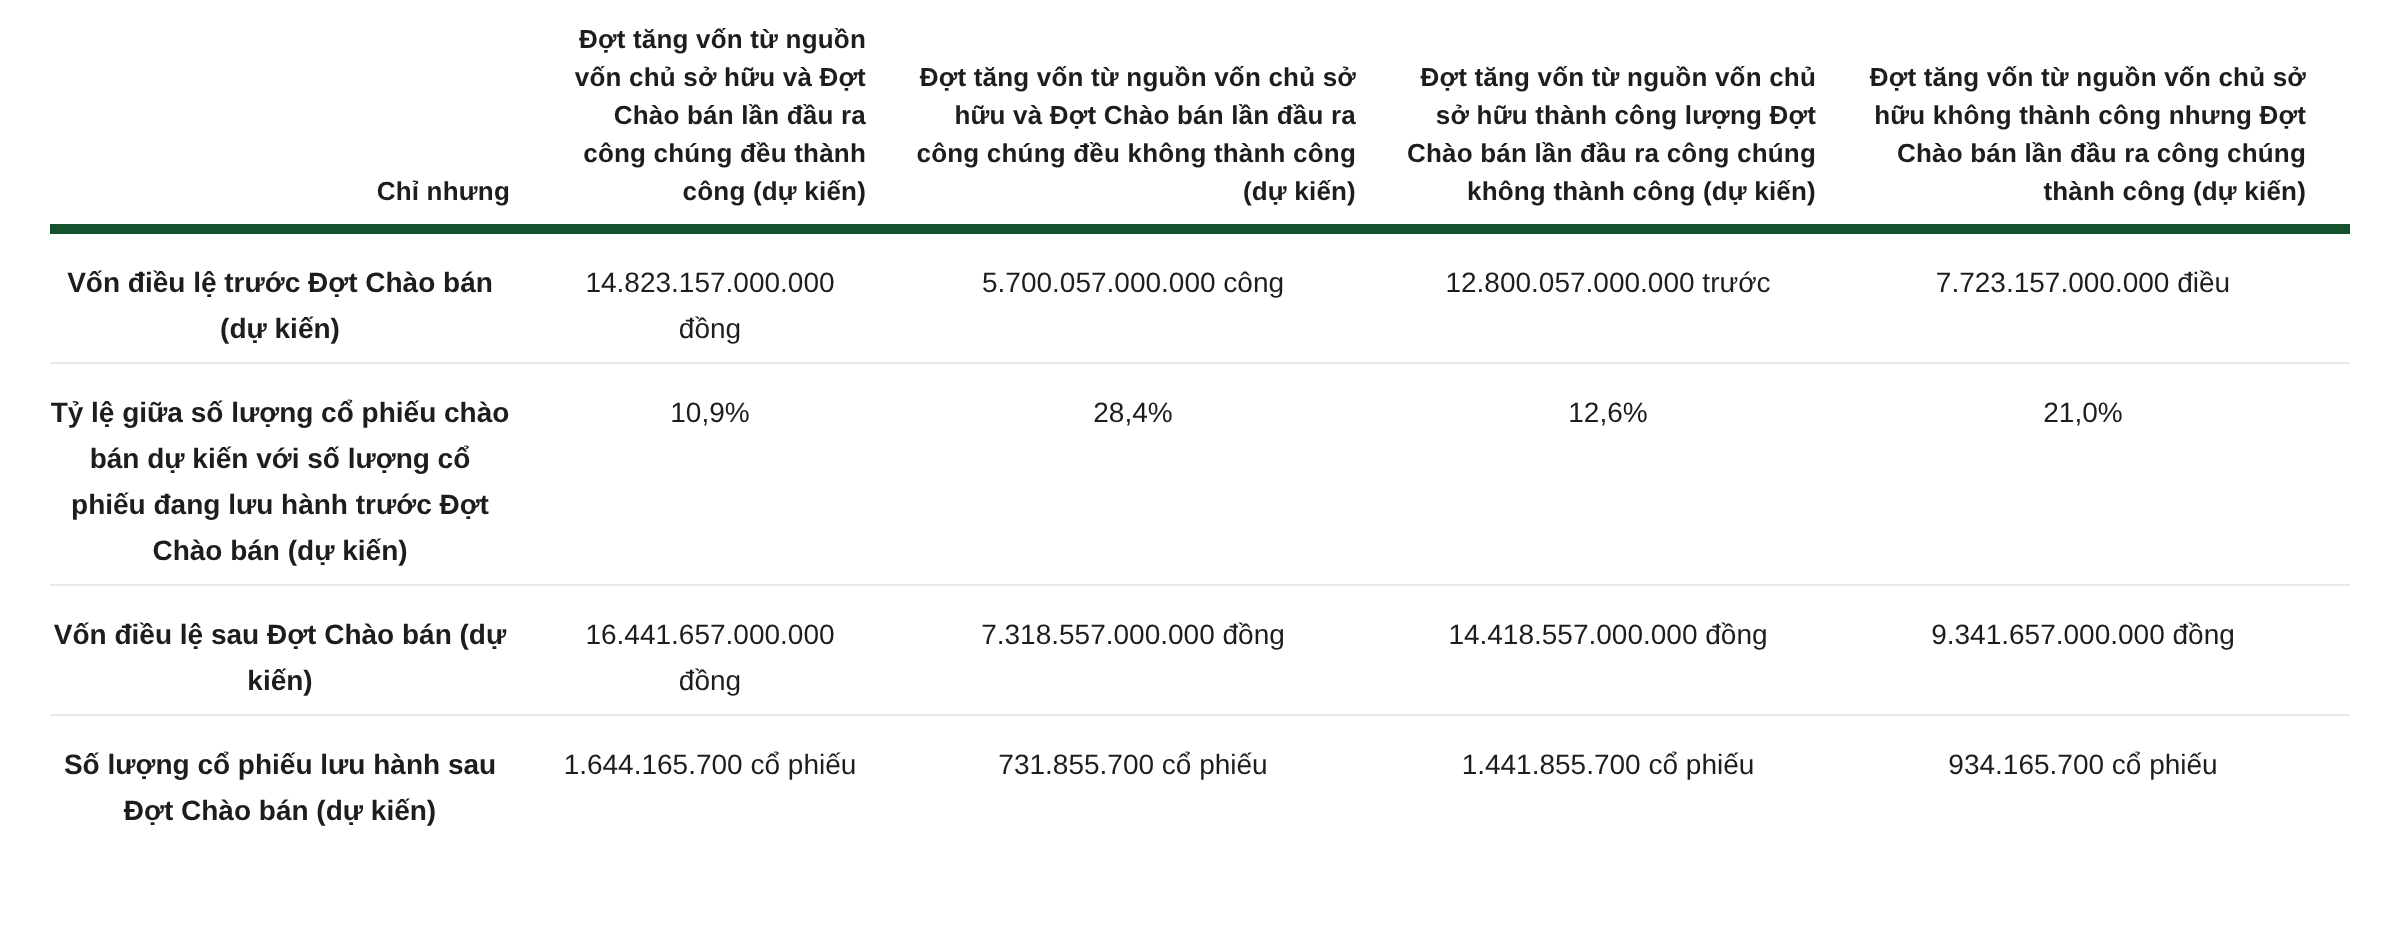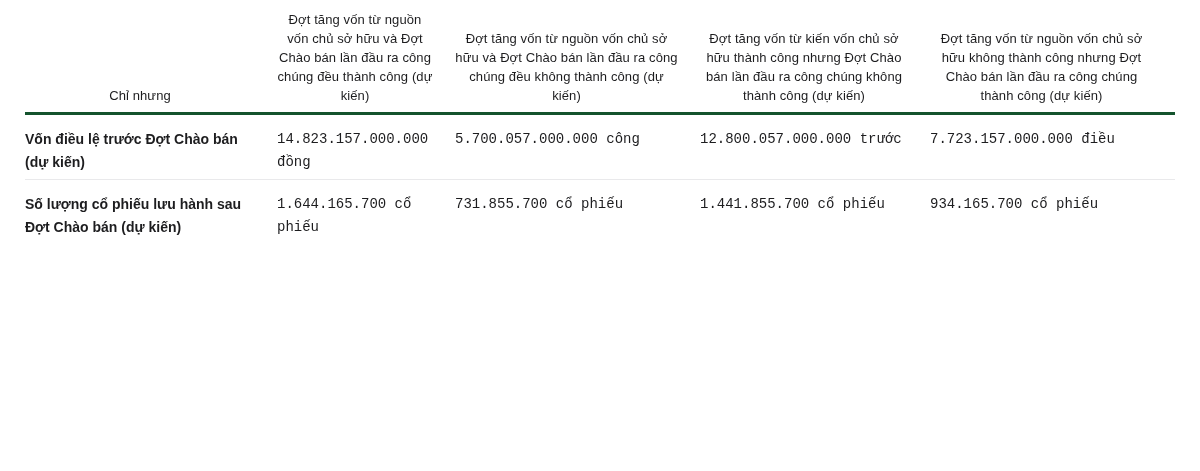--- a/index.html
+++ b/index.html
@@ -17,76 +17,89 @@
   .table-wrap {
     padding: 0 25px;
   }
   table.data-table {
     width: 1150px;
     border-collapse: collapse;
     table-layout: fixed;
   }
   table.data-table th {
     font-size: 13px;
-    font-weight: 400;
+    font-weight: 700;
     line-height: 19px;
-    text-align: center;
+    text-align: right;
     vertical-align: bottom;
     padding: 10px 22px 7px 0;
-    border-bottom: 3px solid #14532d;
+    border-bottom: 5px solid #14532d;
     letter-spacing: 0.1px;
   }
   table.data-table td {
     font-size: 14px;
     line-height: 23px;
-    text-align: left;
+    text-align: center;
     vertical-align: top;
     padding: 13px 22px 5px 0;
     border-bottom: 1px solid #e9e9eb;
   }
   table.data-table tbody tr:last-child td {
     border-bottom: none;
   }
   td.row-label {
     font-weight: 700;
   }
   td.cell-value {
     font-weight: 400;
-    font-family: Liberation Mono, monospace;
   }
 </style>
 </head>
 <body>
 
 <div class="page">
   <div class="table-wrap">
     <table class="data-table">
       <colgroup>
         <col style="width:252px">
         <col style="width:178px">
         <col style="width:245px">
         <col style="width:230px">
         <col style="width:245px">
       </colgroup>
       <thead>
         <tr>
           <th>Chỉ nhưng</th>
           <th>Đợt tăng vốn từ nguồn vốn chủ sở hữu và Đợt Chào bán lần đầu ra công chúng đều thành công (dự kiến)</th>
           <th>Đợt tăng vốn từ nguồn vốn chủ sở hữu và Đợt Chào bán lần đầu ra công chúng đều không thành công (dự kiến)</th>
-          <th>Đợt tăng vốn từ kiến vốn chủ sở hữu thành công nhưng Đợt Chào bán lần đầu ra công chúng không thành công (dự kiến)</th>
+          <th>Đợt tăng vốn từ nguồn vốn chủ sở hữu thành công lượng Đợt Chào bán lần đầu ra công chúng không thành công (dự kiến)</th>
           <th>Đợt tăng vốn từ nguồn vốn chủ sở hữu không thành công nhưng Đợt Chào bán lần đầu ra công chúng thành công (dự kiến)</th>
         </tr>
       </thead>
       <tbody>
         <tr>
           <td class="row-label">Vốn điều lệ trước Đợt Chào bán (dự kiến)</td>
           <td class="cell-value">14.823.157.000.000 đồng</td>
           <td class="cell-value">5.700.057.000.000 công</td>
           <td class="cell-value">12.800.057.000.000 trước</td>
           <td class="cell-value">7.723.157.000.000 điều</td>
+        </tr>
+        <tr>
+          <td class="row-label">Tỷ lệ giữa số lượng cổ phiếu chào bán dự kiến với số lượng cổ phiếu đang lưu hành trước Đợt Chào bán (dự kiến)</td>
+          <td class="cell-value">10,9%</td>
+          <td class="cell-value">28,4%</td>
+          <td class="cell-value">12,6%</td>
+          <td class="cell-value">21,0%</td>
+        </tr>
+        <tr>
+          <td class="row-label">Vốn điều lệ sau Đợt Chào bán (dự kiến)</td>
+          <td class="cell-value">16.441.657.000.000 đồng</td>
+          <td class="cell-value">7.318.557.000.000 đồng</td>
+          <td class="cell-value">14.418.557.000.000 đồng</td>
+          <td class="cell-value">9.341.657.000.000 đồng</td>
         </tr>
         <tr>
           <td class="row-label">Số lượng cổ phiếu lưu hành sau Đợt Chào bán (dự kiến)</td>
           <td class="cell-value">1.644.165.700 cổ phiếu</td>
           <td class="cell-value">731.855.700 cổ phiếu</td>
           <td class="cell-value">1.441.855.700 cổ phiếu</td>
           <td class="cell-value">934.165.700 cổ phiếu</td>
         </tr>
       </tbody>
     </table>

